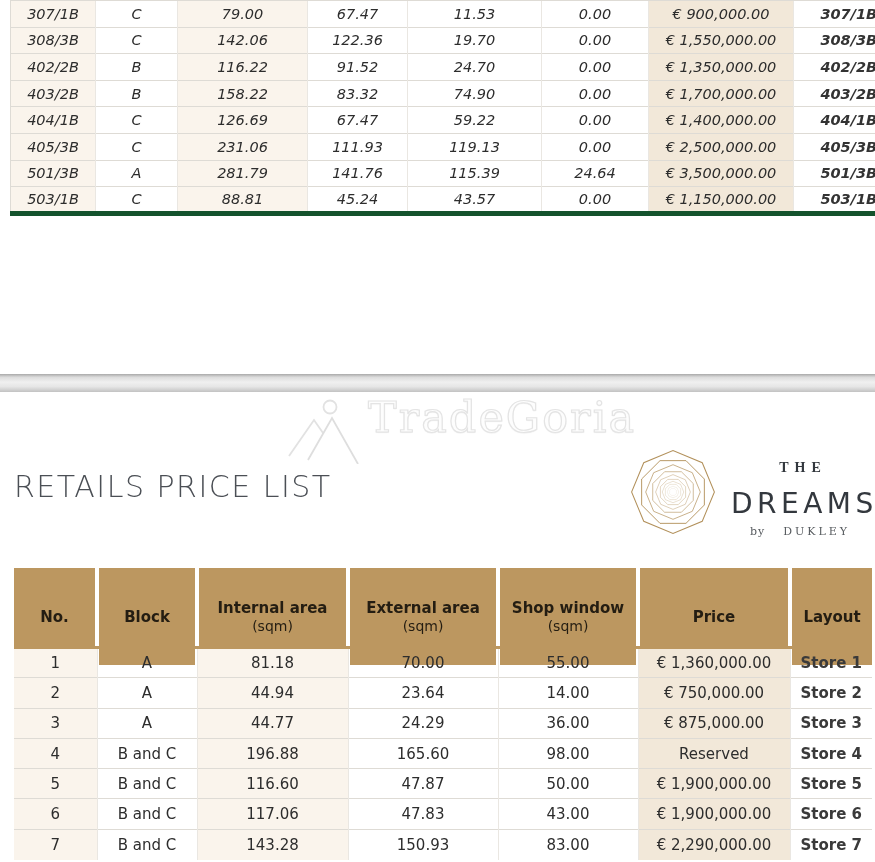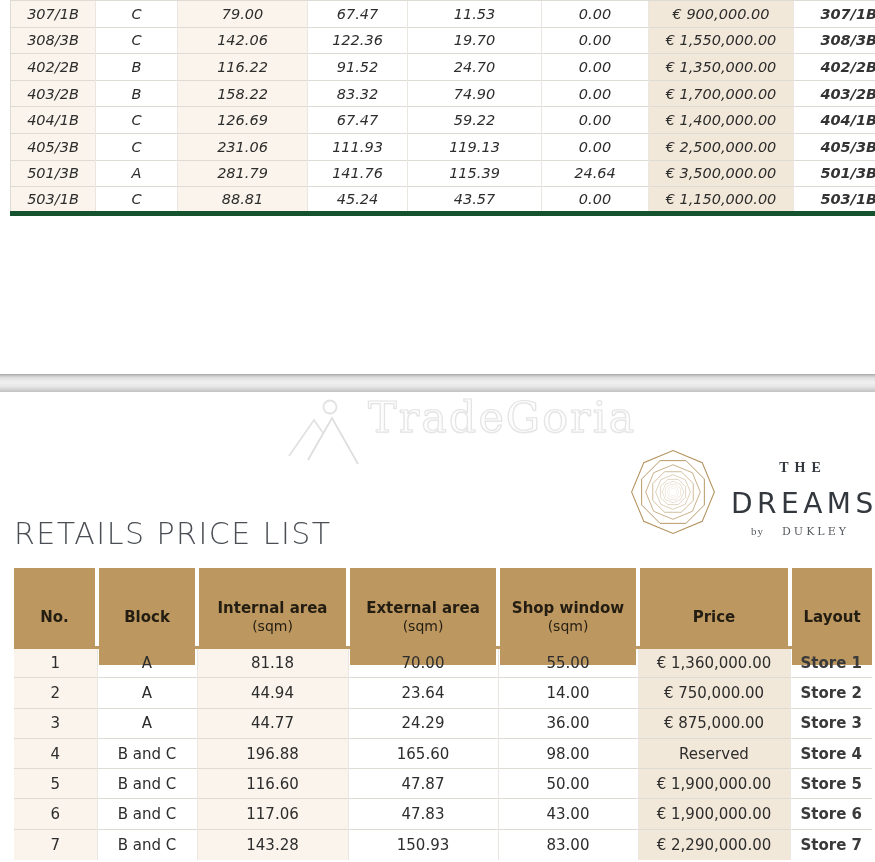--- a/index.html
+++ b/index.html
@@ -77,33 +77,32 @@
   }
 
   
   .retails-title {
     position: absolute;
     left: 14px; top: 469px;
     font-size: 30px;
     font-weight: 300;
     letter-spacing: 1.5px;
     color: #4b4f55;
-    margin-top: 47px;
   }
 
   .brand-logo { position: absolute; left: 627px; top: 442px; width: 246px; height: 100px; }
   .mandala { position: absolute; left: 0; top: 2px; }
   .brand-text { position: absolute; left: 100px; top: 18px; width: 146px; text-align: center; color: #33383e; }
   .brand-the { font-size: 14px; font-weight: bold; letter-spacing: 6px; padding-left: 6px; font-family: Liberation Serif, serif; }
   .brand-name { font-size: 28px; letter-spacing: 4.5px; padding-left: 4px; margin-top: 11px; }
   .brand-by {
     font-family: "DejaVu Serif", "Liberation Serif", serif;
     font-size: 11px; color: #565a5e; margin-top: 5px;
   }
-  .brand-by .by { letter-spacing: 1px; margin-right: 18px; font-family: Liberation Serif, serif; }
+  .brand-by .by { letter-spacing: 1px; margin-right: 18px; }
   .brand-by .dukley { letter-spacing: 3px; }
 
   
   .ret-header { position: absolute; left: 14px; top: 568px; width: 858px; }
   .ret-header th {
     height: 97px;
     background: var(--tan);
     color: #241d12;
     font-size: 15px;
     font-weight: bold;

